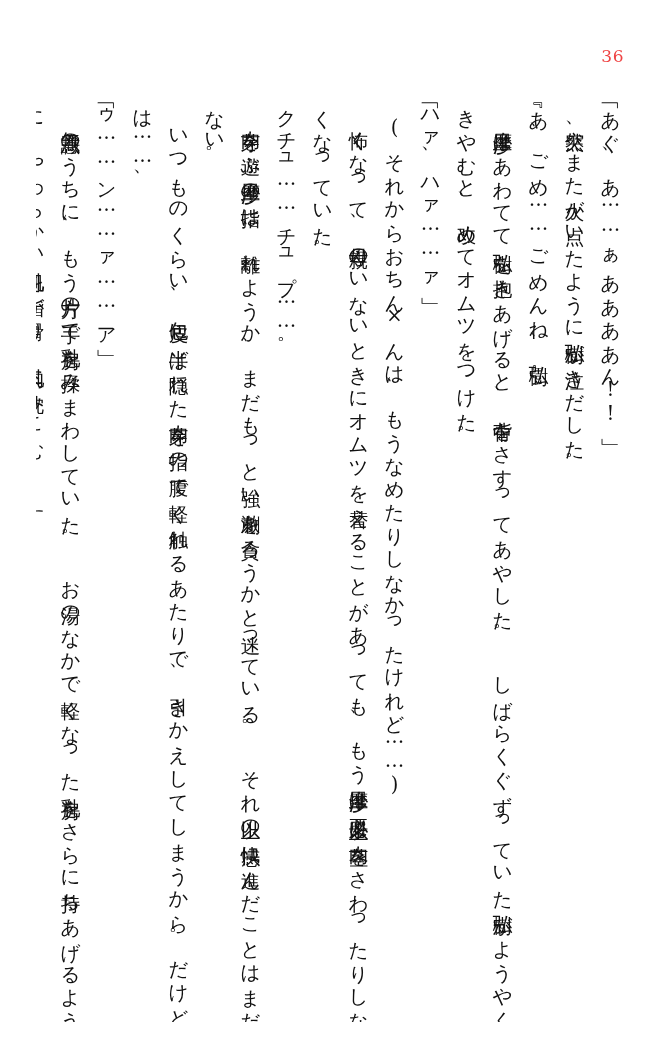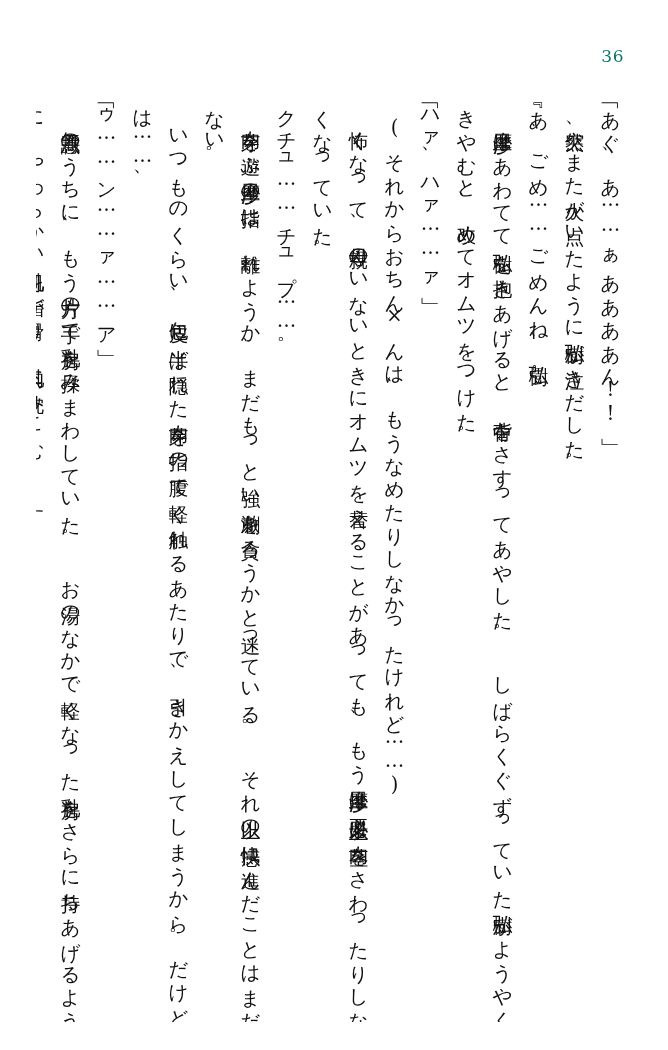--- a/index.html
+++ b/index.html
@@ -20,21 +20,21 @@
     height: 1050px;
     background: #ffffff;
   }
   .page-number {
     position: absolute;
     top: 46px;
     right: 44px;
     font-size: 17px;
     font-family: "DejaVu Serif", "Liberation Serif", serif;
     letter-spacing: 0.5px;
-    color: #0f766e;
+    color: #ef4444;
   }
   .text-body {
     position: absolute;
     top: 96px;
     right: 40px;
     left: 36px;
     bottom: 28px;
     writing-mode: vertical-rl;
     text-orientation: upright;
     font-size: 19.5px;

